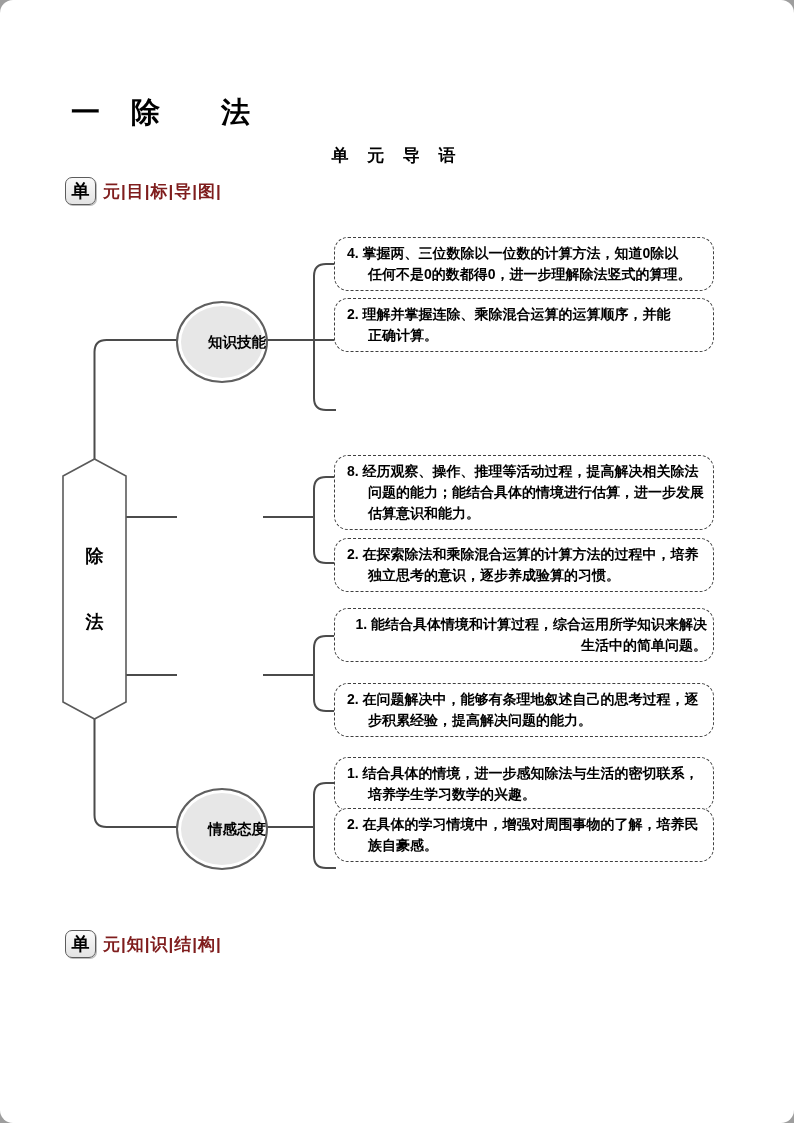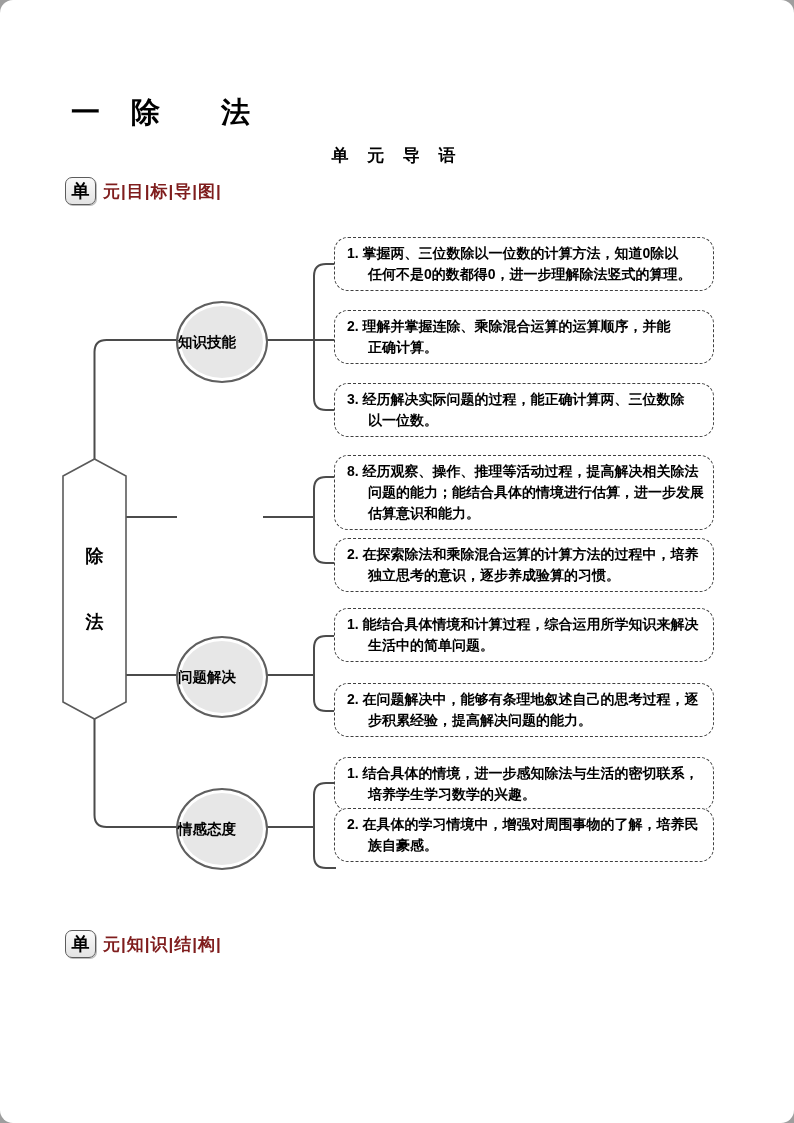--- a/index.html
+++ b/index.html
@@ -43,40 +43,40 @@
   .connectors{position:absolute;left:0;top:0;z-index:0;}
   .root-label{
     position:absolute;left:63px;top:476px;width:63px;height:226px;z-index:2;
     display:flex;flex-direction:column;align-items:center;justify-content:center;
     gap:42px;font-size:18px;font-weight:bold;color:#000;
   }
   .node{
     position:absolute;left:176px;width:88px;height:78px;z-index:1;
     border:2px solid #5f5f5f;border-radius:50%;
     background:#e7e7e7;box-shadow:inset 0 0 0 3px #ffffff;
-    display:flex;align-items:center;justify-content:flex-start;
+    display:flex;align-items:center;justify-content:flex-end;
     font-size:14.5px;font-weight:bold;color:#000;
   }
   .node.n0{top:301px;}
   .node.n1{top:478px;}
   .node.n2{top:636px;}
   .node.n3{top:788px;}
   .goal-box{
     position:absolute;left:334px;width:380px;z-index:1;
     border:1.5px dashed #3f3f3f;border-radius:14px;background:#ffffff;
     box-sizing:border-box;
   }
   .goal-text{
     margin:0;padding:5px 6px 5px 33px;text-indent:-21px;
     font-size:14px;font-weight:600;line-height:21px;color:#000;
     white-space:pre;
   }
-  .b0{top:237px;} .b1{top:310px;} .b2{top:383px;}
+  .b0{top:237px;} .b1{top:298px;} .b2{top:383px;}
   .b3{top:455px;} .b4{top:538px;}
-  .b5{top:608px;} .b6{top:683px;}
+  .b5{top:608px;text-align:right;} .b6{top:683px;}
   .b7{top:757px;} .b8{top:808px;}
 </style>
 </head>
 <body>
 
 <div class="page">
 
   <div class="doc-title">一　除　　法</div>
   <div class="doc-subtitle">单 元 导 语</div>
 
@@ -114,38 +114,31 @@
     </svg>
 
     <div class="root-label">
       <span>除</span>
       <span>法</span>
     </div>
 
     <div class="node n0">
       <span>知识技能</span>
     </div>
-    <div class="node n2">
-      <span>问题解决</span>
-    </div>
     <div class="node n3">
       <span>情感态度</span>
     </div>
 
     <div class="goal-box b0">
-      <p class="goal-text">1. 掌握两、三位数除以一位数的计算方法，知道0除以
+      <p class="goal-text">4. 掌握两、三位数除以一位数的计算方法，知道0除以
 任何不是0的数都得0，进一步理解除法竖式的算理。</p>
     </div>
     <div class="goal-box b1">
       <p class="goal-text">2. 理解并掌握连除、乘除混合运算的运算顺序，并能
 正确计算。</p>
-    </div>
-    <div class="goal-box b2">
-      <p class="goal-text">3. 经历解决实际问题的过程，能正确计算两、三位数除
-以一位数。</p>
     </div>
     <div class="goal-box b3">
       <p class="goal-text">8. 经历观察、操作、推理等活动过程，提高解决相关除法
 问题的能力；能结合具体的情境进行估算，进一步发展
 估算意识和能力。</p>
     </div>
     <div class="goal-box b4">
       <p class="goal-text">2. 在探索除法和乘除混合运算的计算方法的过程中，培养
 独立思考的意识，逐步养成验算的习惯。</p>
     </div>

